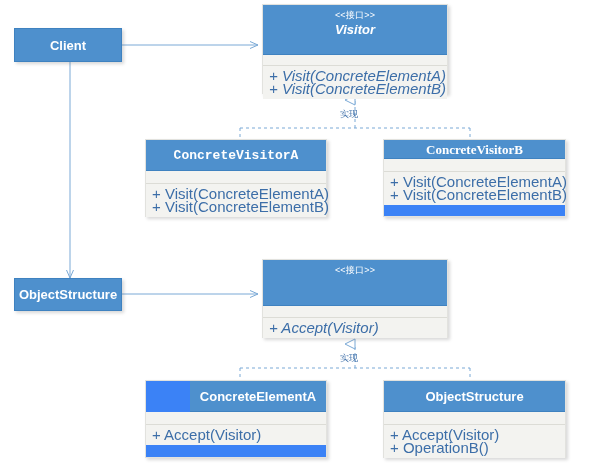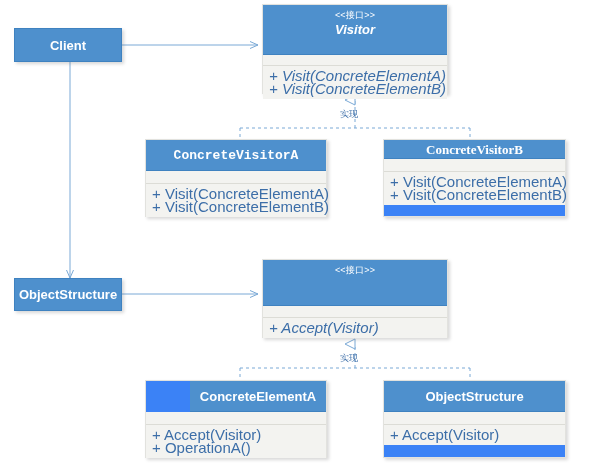--- a/index.html
+++ b/index.html
@@ -198,27 +198,27 @@
     </div>
   </div>
 
   <div class="uml" style="left:145px; top:380px; width:182px; height:78px;">
     <div class="hdr" style="height:31px; display:flex; align-items:center; justify-content:center;margin-left:44px;">
       <div class="cname">ConcreteElementA</div>
     </div>
     <div class="attrs" style="height:13px;"></div>
     <div class="ops">
       <div class="op">+ Accept(Visitor)</div>
-      <div class="op">+ OperationA()</div>
     </div>
   </div>
 
   <div class="uml" style="left:383px; top:380px; width:183px; height:78px;">
     <div class="hdr" style="height:31px; display:flex; align-items:center; justify-content:center;">
       <div class="cname">ObjectStructure</div>
     </div>
     <div class="attrs" style="height:13px;"></div>
     <div class="ops">
       <div class="op">+ Accept(Visitor)</div>
+      <div class="op">+ OperationB()</div>
     </div>
   </div>
 
 </div>
 
 </body></html>

